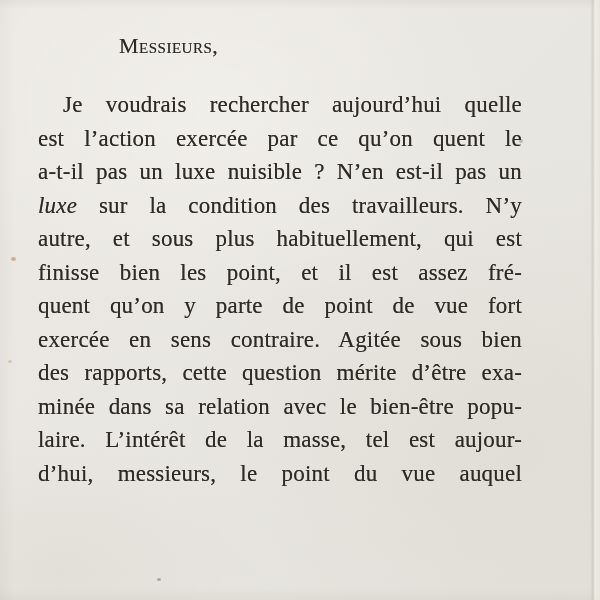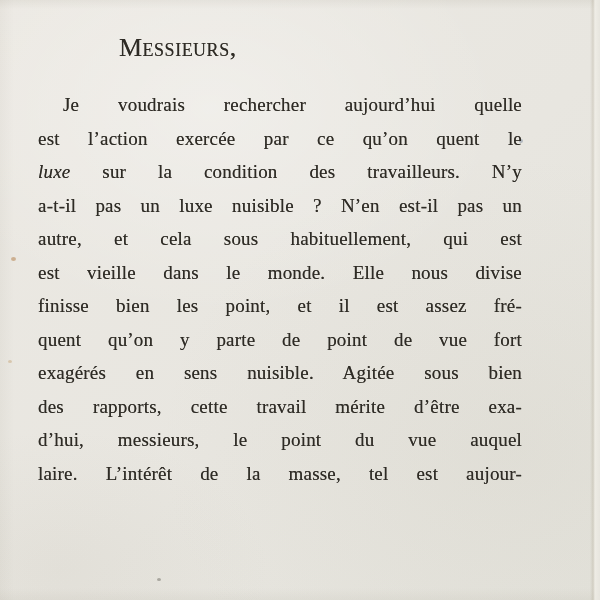--- a/index.html
+++ b/index.html
@@ -50,36 +50,36 @@
   .speck.s1 { left: 11px;  top: 257px; width: 5px; height: 4px; background: #b5834f; opacity: 0.55; }
   .speck.s2 { left: 8px;   top: 360px; width: 4px; height: 3px; background: #c09a66; opacity: 0.40; }
   .speck.s3 { left: 519px; top: 139px; width: 4px; height: 4px; background: #7e8ca0; opacity: 0.50; }
   .speck.s4 { left: 157px; top: 578px; width: 4px; height: 3px; background: #6f6d64; opacity: 0.50; }
 
   .heading {
     position: absolute;
     left: 119px;
     top: 33px;
     margin: 0;
-    font-size: 26px;
+    font-size: 22px;
     font-weight: normal;
     font-variant: small-caps;
     letter-spacing: 0.5px;
     text-shadow: 0 0 0.5px rgba(46,43,37,0.65);
   }
 
   .body-text {
     position: absolute;
     left: 38px;
     top: 88px;
     width: 484px;
   }
 
   .text-line {
-    font-size: 19px;
+    font-size: 23px;
     line-height: 33.5px;
     height: 33.5px;
     text-align: justify;
     text-align-last: justify;
     letter-spacing: 0.2px;
     text-shadow: 0 0 0.5px rgba(46,43,37,0.65);
     white-space: normal;
   }
   .text-line.indent { padding-left: 25px; }
 
@@ -95,24 +95,24 @@
   <span class="speck s1"></span>
   <span class="speck s2"></span>
   <span class="speck s3"></span>
   <span class="speck s4"></span>
 
   <h1 class="heading">Messieurs,</h1>
 
   <div class="body-text">
       <div class="text-line indent"><span class="run">Je voudrais rechercher aujourd’hui quelle</span></div>
       <div class="text-line"><span class="run">est l’action exercée par ce qu’on quent le</span></div>
+      <div class="text-line"><span class="run">a-t-il pas un luxe nuisible ? N’en est-il pas un</span></div>
       <div class="text-line"><span class="run italic">luxe</span><span class="run"> sur la condition des travailleurs. N’y</span></div>
-      <div class="text-line"><span class="run">a-t-il pas un luxe nuisible ? N’en est-il pas un</span></div>
-      <div class="text-line"><span class="run">autre, et cela sous habituellement, qui est</span></div>
-      <div class="text-line"><span class="run">est vieille dans le monde. Elle nous divise</span></div>
+      <div class="text-line"><span class="run">autre, et sous plus habituellement, qui est</span></div>
       <div class="text-line"><span class="run">finisse bien les point, et il est assez fré-</span></div>
       <div class="text-line"><span class="run">quent qu’on y parte de point de vue fort</span></div>
-      <div class="text-line"><span class="run">exagérés en sens nuisible. Agitée sous bien</span></div>
-      <div class="text-line"><span class="run">des rapports, cette travail mérite d’être exa-</span></div>
+      <div class="text-line"><span class="run">exercée en sens contraire. Agitée sous bien</span></div>
+      <div class="text-line"><span class="run">des rapports, cette question mérite d’être exa-</span></div>
+      <div class="text-line"><span class="run">minée dans sa relation avec le bien-être popu-</span></div>
+      <div class="text-line"><span class="run">laire. L’intérêt de la masse, tel est aujour-</span></div>
       <div class="text-line"><span class="run">d’hui, messieurs, le point du vue auquel</span></div>
-      <div class="text-line"><span class="run">laire. L’intérêt de la masse, tel est aujour-</span></div>
     </div>
 </div>
 
 </body></html>

